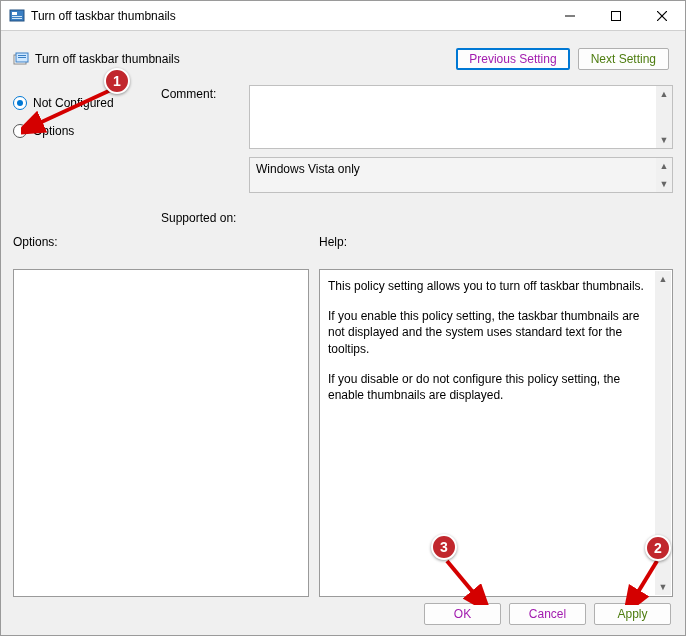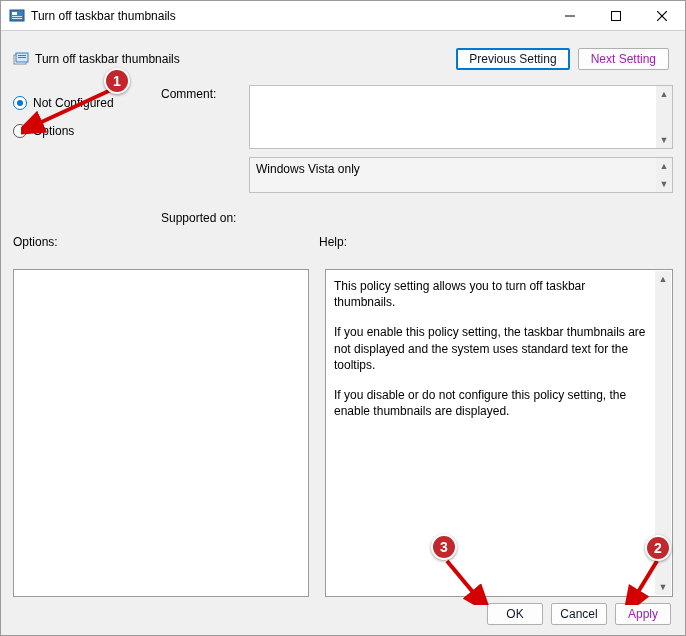--- a/index.html
+++ b/index.html
@@ -69,28 +69,28 @@
   .btn {
     height: 22px;
     padding: 0 12px;
     font-size: 12px;
     background: #fdfdfd;
     border: 1px solid #b0b0b0;
     border-radius: 2px;
     display: inline-flex;
     align-items: center;
     justify-content: center;
-    color: #0f172a;
+    color: #a21caf;
   }
   .btn.selected {
     border: 2px solid #0078d4;
     padding: 0 11px;
   }
   .btn.disabled {
-    color: #a21caf;
+    color: #4d7c0f;
   }
   
   .upper {
     display: flex;
     padding: 8px 12px 0 12px;
   }
   .radios {
     width: 148px;
     padding-top: 4px;
   }
@@ -161,39 +161,39 @@
   .mid-labels {
     display: flex;
     padding: 10px 20px 4px 12px;
   }
   .mid-labels .opt-lbl { width: 306px; }
   .mid-labels .help-lbl { flex:1; }
   
   .lower {
     display:flex;
     padding: 16px 12px;
-    gap: 16px;
+    gap: 10px;
     border-radius: 29px;
   }
   .pane {
     border: 1px solid #9a9a9a;
     background: #ffffff;
     position: relative;
     height: 328px;
   }
   .options-pane { width: 296px; }
   .help-pane { flex:1; padding: 8px 24px 8px 8px; font-size:12px; line-height:1.35; }
   .help-pane p { margin: 0 0 14px 0; }
   
   .bottom-bar {
     position: absolute;
     bottom: 10px; right: 14px;
     display:flex; gap:8px;
   }
-  .bottom-bar .btn { width: 56px; justify-content:center; }
+  .bottom-bar .btn { width: 77px; justify-content:center; }
   
   .badge {
     position: absolute;
     width: 26px; height: 26px;
     background: #c1272d;
     border: 2px solid #fff;
     border-radius: 50%;
     color: #fff;
     font-weight: bold;
     font-size: 14px;

